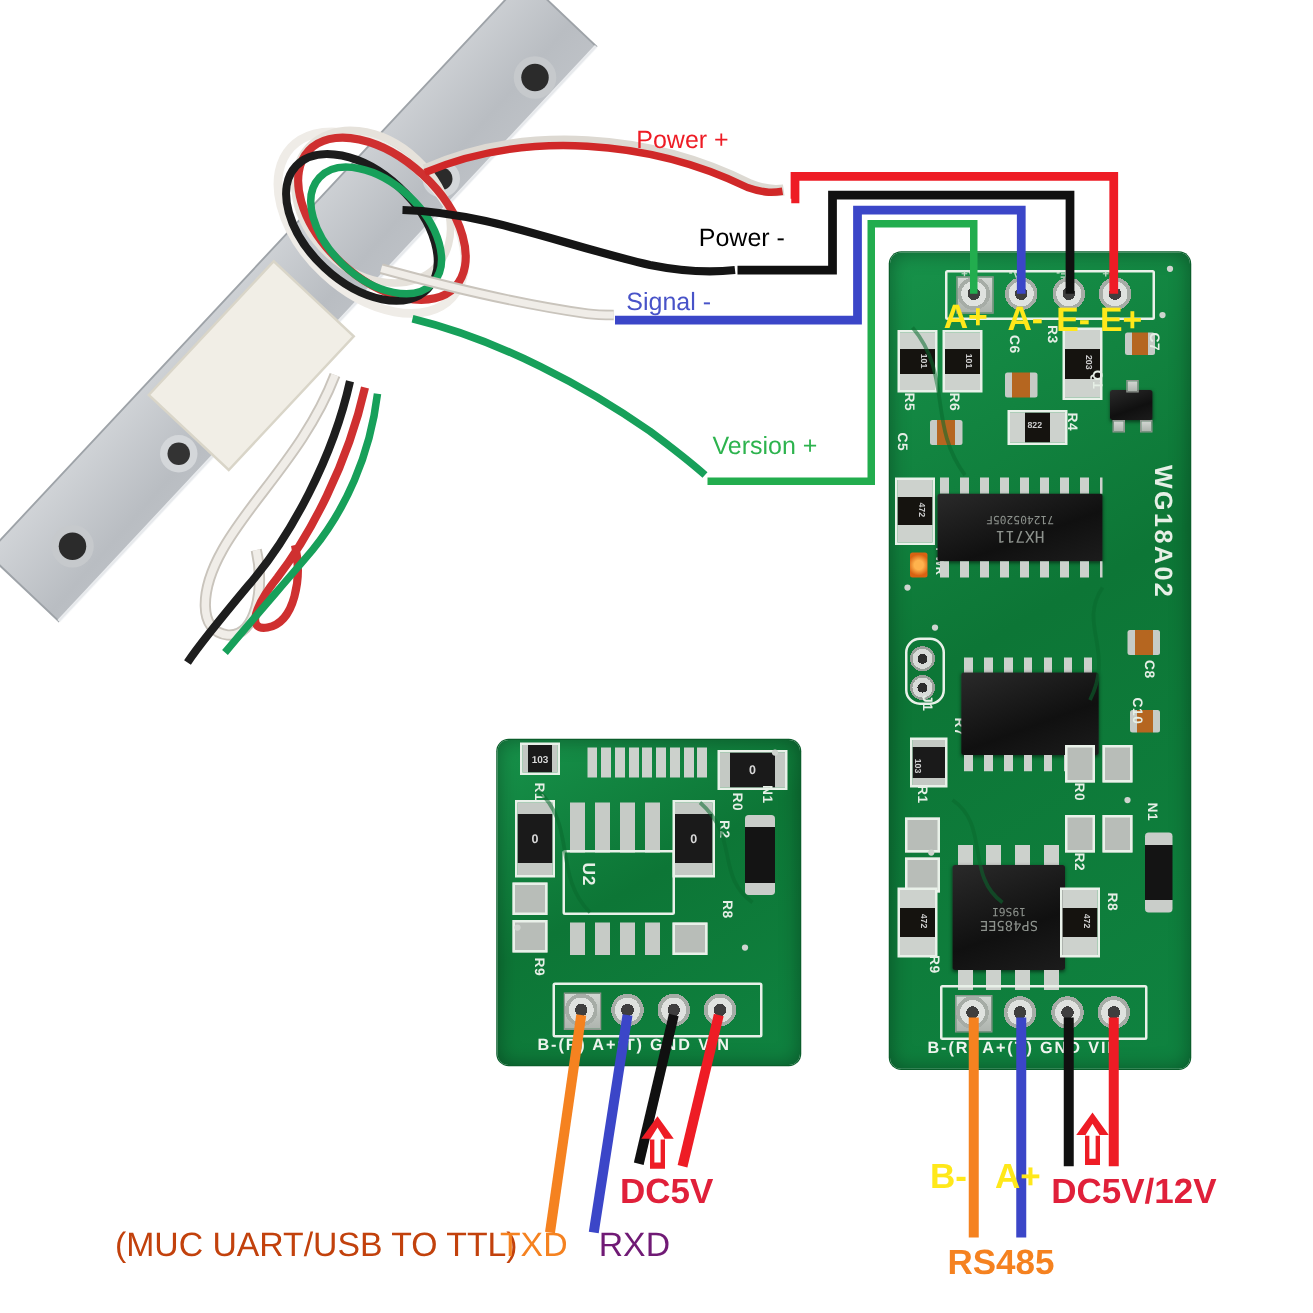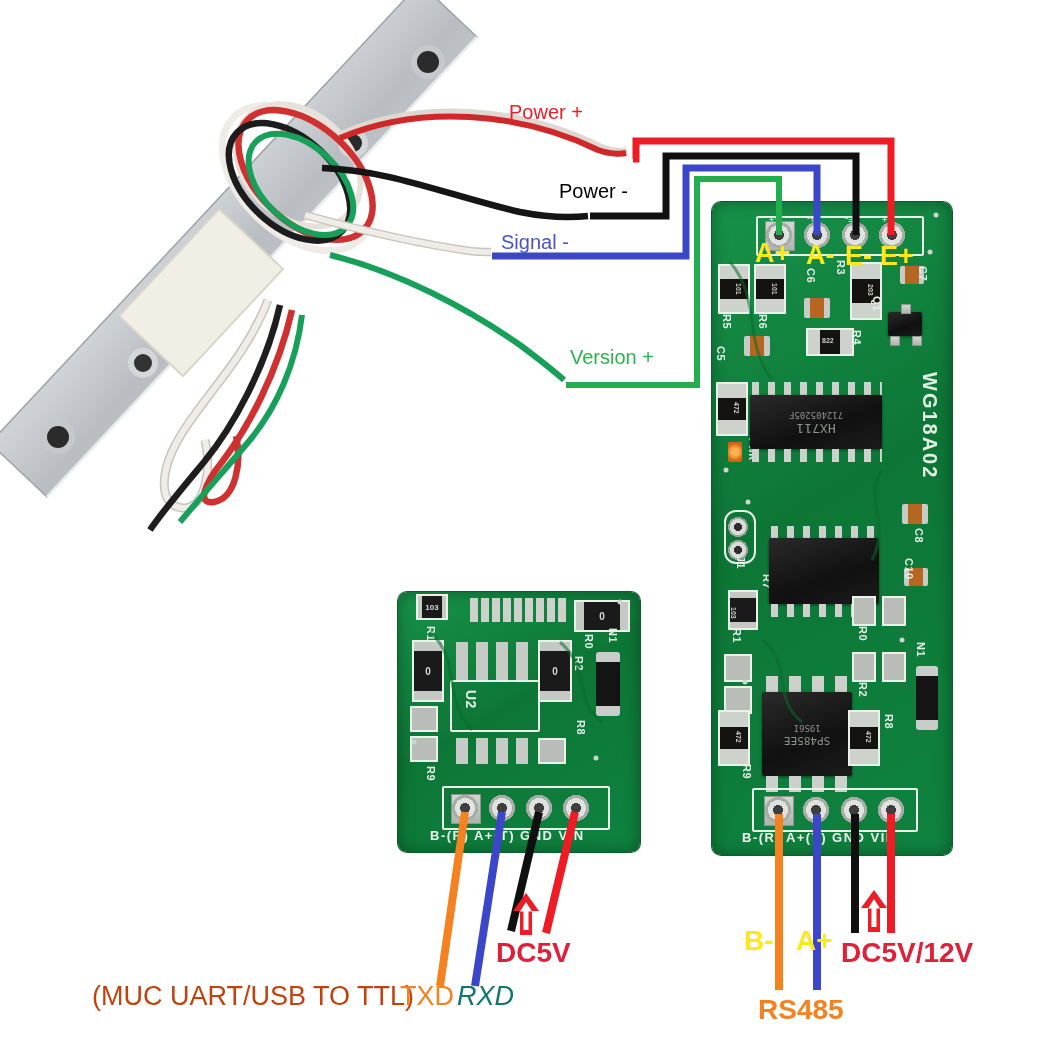--- a/index.html
+++ b/index.html
@@ -314,15 +314,15 @@
 
 
   <div class="lbl f28" style="left:744px;top:926px;color:#ffe81a;font-weight:600;">B-</div>
   <div class="lbl f28" style="left:796px;top:926px;color:#ffe81a;font-weight:600;">A+</div>
   <div class="lbl f28" style="left:841px;top:938px;color:#e0203a;font-weight:600;">DC5V/12V</div>
   <div class="lbl f28" style="left:758px;top:995px;color:#f58220;font-weight:600;">RS485</div>
 
   <div class="lbl f28" style="left:496px;top:938px;color:#e0203a;font-weight:600;">DC5V</div>
   <div class="lbl f27" style="left:92px;top:982px;color:#c2410c;">(MUC UART/USB TO TTL)</div>
   <div class="lbl f27" style="left:400px;top:982px;color:#f58220;">TXD</div>
-  <div class="lbl f27" style="left:457px;top:982px;color:#0f766e;font-style:italic;">RXD</div>
+  <div class="lbl f27" style="left:479px;top:982px;color:#701a75;">RXD</div>
 
 </div>
 
 </body></html>

